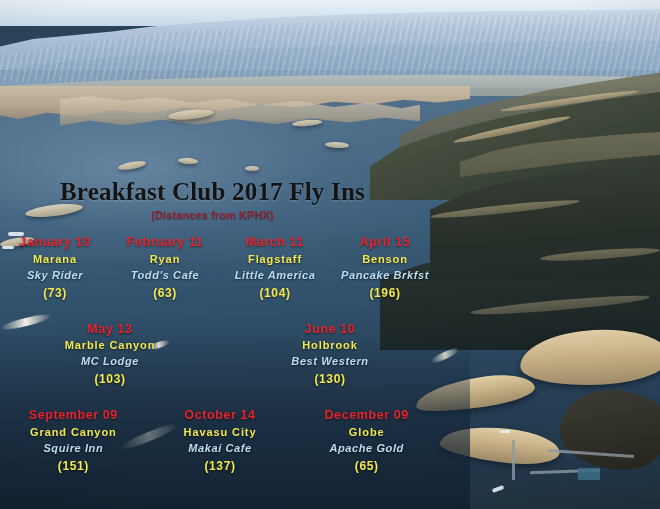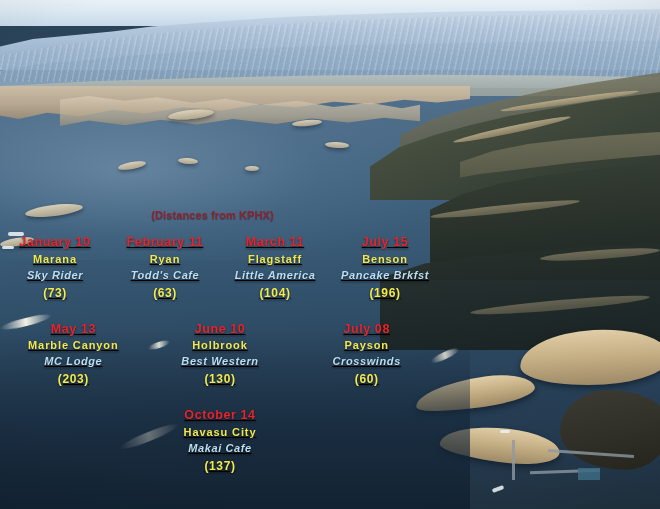--- a/index.html
+++ b/index.html
@@ -138,21 +138,21 @@
     color:#141414;letter-spacing:.2px;white-space:nowrap;
     text-shadow:0 1px 2px rgba(255,255,255,.22);
   }
   .subtitle{
     position:absolute;left:0;top:209px;width:425px;text-align:center;
     font-weight:bold;font-size:11px;color:#8d2231;letter-spacing:.1px;
     text-shadow:0 1px 1px rgba(0,0,0,.35);
   }
 
   .grid{position:absolute;left:0;top:236px;width:440px;}
-  .row{display:flex;margin-bottom:24px;text-decoration:underline;}
+  .row{display:flex;margin-bottom:24px;}
   .cell{flex:1 1 0;text-align:center;line-height:1.0;}
 
   .c-date{
     font-weight:bold;font-size:12.5px;color:#e8232a;letter-spacing:.6px;
     text-shadow:0 1px 2px rgba(0,0,0,.55);margin-bottom:5px;white-space:nowrap;
   }
   .c-city{
     font-weight:bold;font-size:11px;color:#f2e84d;letter-spacing:.9px;
     text-shadow:0 1px 2px rgba(0,0,0,.6);margin-bottom:5px;white-space:nowrap;
   }
@@ -222,20 +222,21 @@
     <div class="wake" style="left:0px;top:318px;width:52px;height:8px;transform:rotate(-14deg);"></div>
     <div class="wake" style="left:148px;top:342px;width:22px;height:6px;transform:rotate(-18deg);"></div>
     <div class="wake" style="left:430px;top:352px;width:30px;height:7px;transform:rotate(-25deg);"></div>
 
     <div class="layer water-dark-bl"></div>
     <div class="vign"></div>
   </div>
 
   <div class="overlay">
 
+    <div class="title">Breakfast Club 2017 Fly Ins</div>
     <div class="subtitle">(Distances from KPHX)</div>
 
     <div class="grid">
 
       <div class="row">
         <div class="cell">
           <div class="c-date">January 10</div>
           <div class="c-city">Marana</div>
           <div class="c-venue">Sky Rider</div>
           <div class="c-dist">(73)</div>
@@ -246,52 +247,58 @@
           <div class="c-venue">Todd's Cafe</div>
           <div class="c-dist">(63)</div>
         </div>
         <div class="cell">
           <div class="c-date">March 11</div>
           <div class="c-city">Flagstaff</div>
           <div class="c-venue">Little America</div>
           <div class="c-dist">(104)</div>
         </div>
         <div class="cell">
-          <div class="c-date">July 15</div>
+          <div class="c-date">April 15</div>
           <div class="c-city">Benson</div>
           <div class="c-venue">Pancake Brkfst</div>
           <div class="c-dist">(196)</div>
         </div>
       </div>
 
       <div class="row">
         <div class="cell">
           <div class="c-date">May 13</div>
           <div class="c-city">Marble Canyon</div>
           <div class="c-venue">MC Lodge</div>
-          <div class="c-dist">(203)</div>
+          <div class="c-dist">(103)</div>
         </div>
         <div class="cell">
           <div class="c-date">June 10</div>
           <div class="c-city">Holbrook</div>
           <div class="c-venue">Best Western</div>
           <div class="c-dist">(130)</div>
         </div>
-        <div class="cell">
-          <div class="c-date">July 08</div>
-          <div class="c-city">Payson</div>
-          <div class="c-venue">Crosswinds</div>
-          <div class="c-dist">(60)</div>
-        </div>
       </div>
 
       <div class="row">
+        <div class="cell">
+          <div class="c-date">September 09</div>
+          <div class="c-city">Grand Canyon</div>
+          <div class="c-venue">Squire Inn</div>
+          <div class="c-dist">(151)</div>
+        </div>
         <div class="cell">
           <div class="c-date">October 14</div>
           <div class="c-city">Havasu City</div>
           <div class="c-venue">Makai Cafe</div>
           <div class="c-dist">(137)</div>
         </div>
+        <div class="cell">
+          <div class="c-date">December 09</div>
+          <div class="c-city">Globe</div>
+          <div class="c-venue">Apache Gold</div>
+          <div class="c-dist">(65)</div>
+        </div>
       </div>
 
     </div>
   </div>
 </div>
 
 </body></html>

